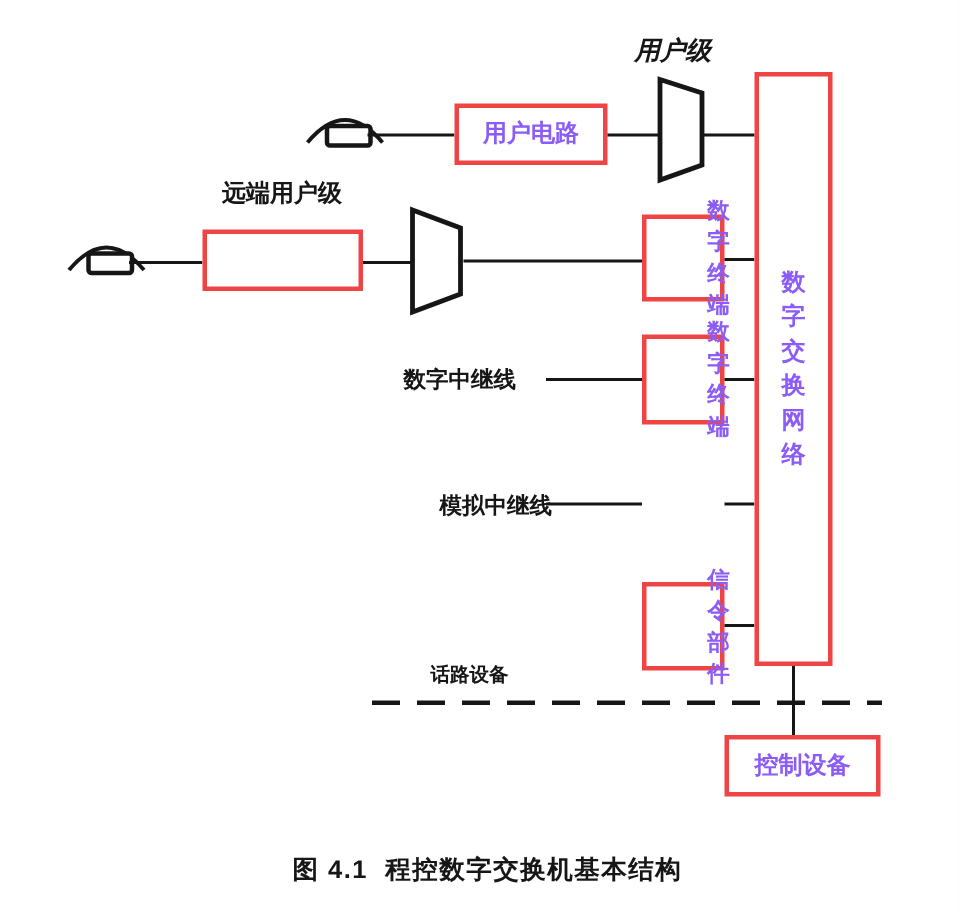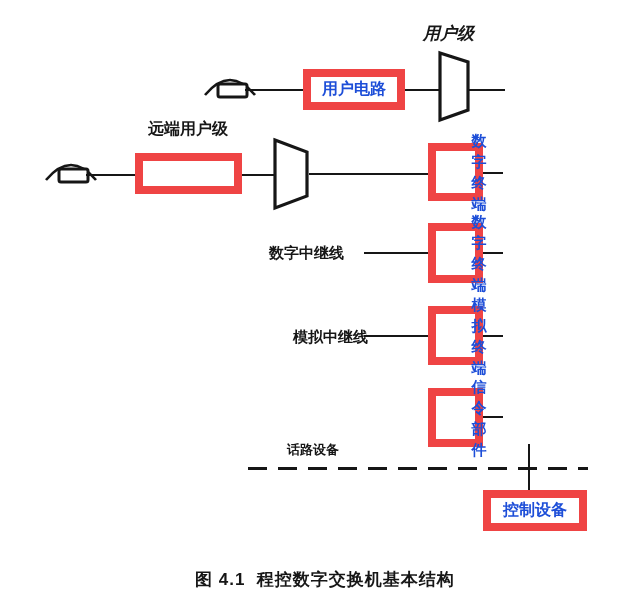--- a/index.html
+++ b/index.html
@@ -15,27 +15,27 @@
     color:#161616;
   }
   .lbl{
     position:absolute;
     font-weight:bold;
     color:#161616;
     white-space:pre;
   }
   .box{
     position:absolute;
-    border:8px solid #ef4444;
+    border:3px solid #ef4444;
     background:#ffffff;
     display:flex;
     align-items:center;
     justify-content:center;
     font-weight:bold;
-    color:#1d4ed8;
+    color:#8b5cf6;
     box-sizing:border-box;
   }
   .box .wrap2{
     width:32px;
     word-break:break-all;
     text-align:center;
     line-height:21px;
     font-size:15px;
     margin-left:47px;
   }
@@ -118,30 +118,30 @@
   <div class="hline" style="left:364px;top:252px;width:64px;"></div>
 
   <div class="box" style="left:428px;top:223px;width:55px;height:60px;">
     <span class="wrap2">数字终端</span>
   </div>
   <div class="hline" style="left:483px;top:252px;width:20px;"></div>
 
   <div class="lbl" style="left:269px;top:328px;font-size:15px;margin-left:24px;">模拟中继线</div>
   <div class="hline" style="left:364px;top:335px;width:64px;"></div>
 
-  <div class="box" style="left:428px;top:306px;width:55px;height:59px;">
-    <span class="wrap2">模拟终端</span>
-  </div>
   <div class="hline" style="left:483px;top:335px;width:20px;"></div>
 
   <div class="box" style="left:428px;top:388px;width:55px;height:59px;align-items:center;">
     <span class="wrap2">信令部件</span>
   </div>
   <div class="hline" style="left:483px;top:416px;width:20px;"></div>
 
+  <div class="box" style="left:503px;top:48px;width:52px;height:396px;">
+    <div class="vtext">数字交换网络</div>
+  </div>
 
   <div class="vline" style="left:528px;top:444px;height:46px;"></div>
 
   <div class="lbl" style="left:287px;top:441px;font-size:13px;">话路设备</div>
   <div class="dash" style="left:248px;top:467px;width:340px;"></div>
 
   <div class="box" style="left:483px;top:490px;width:104px;height:41px;font-size:16px;">
     <span>控制设备</span>
   </div>
 

